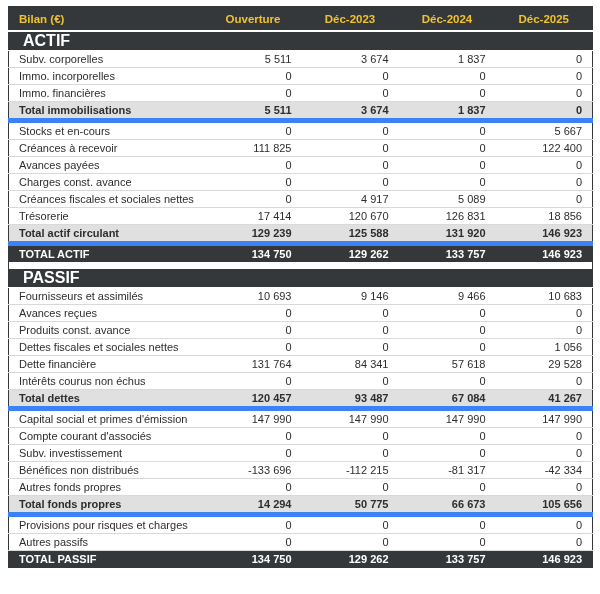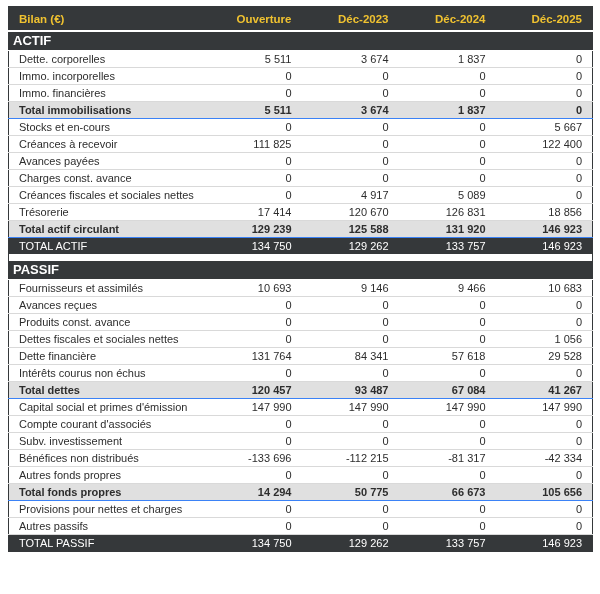--- a/index.html
+++ b/index.html
@@ -27,62 +27,61 @@
   }
   col.label-col{width:196px;}
   col.num-col{width:97px;}
 
   
   tr.header-row th{
     background:var(--dark);
     color:var(--yellow);
     font-weight:bold;
     font-size:11.5px;
-    text-align:right;
     padding:6px 10px 5px 10px;
     border-bottom:2px solid #ffffff;
     white-space:nowrap;
   }
   tr.header-row th.title-cell{text-align:left;}
 
   
   tr.section-row td{
     background:var(--dark);
     color:#ffffff;
     font-weight:bold;
-    font-size:13px;
-    padding:3px 4px;
+    font-size:16px;
+    padding:3px 14px;
     border-bottom:1px solid #ffffff;
   }
 
   
   td{
     padding:2px 10px;
     line-height:12px;
     white-space:nowrap;
     overflow:hidden;
   }
   tr.data-row td{
     background:#ffffff;
     border-bottom:1px solid var(--row-border);
   }
   td.num{text-align:right;}
 
   
   tr.subtotal-row td{
     background:var(--subtotal-bg);
     font-weight:bold;
-    border-bottom:1px solid #3b82f6;
+    border-bottom:5px solid #3b82f6;
   }
 
   
   tr.total-row td{
     background:var(--dark);
     color:#ffffff;
-    font-weight:normal;
+    font-weight:bold;
   }
 
   
   tr.gap-row td{
     background:#ffffff;
     height:7px;
     padding:0;
     border:0;
   }
 </style>
@@ -106,21 +105,21 @@
         <th>Déc-2024</th>
         <th>Déc-2025</th>
       </tr>
   </thead>
   <tbody>
 
   <tr class="section-row">
         <td colspan="5">ACTIF</td>
       </tr>
       <tr class="data-row">
-        <td>Dette. corporelles</td>
+        <td>Subv. corporelles</td>
         <td class="num">5 511</td>
         <td class="num">3 674</td>
         <td class="num">1 837</td>
         <td class="num">0</td>
       </tr>
       <tr class="data-row">
         <td>Immo. incorporelles</td>
         <td class="num">0</td>
         <td class="num">0</td>
         <td class="num">0</td>
@@ -287,21 +286,21 @@
         <td class="num">0</td>
       </tr>
       <tr class="subtotal-row">
         <td>Total fonds propres</td>
         <td class="num">14 294</td>
         <td class="num">50 775</td>
         <td class="num">66 673</td>
         <td class="num">105 656</td>
       </tr>
       <tr class="data-row">
-        <td>Provisions pour nettes et charges</td>
+        <td>Provisions pour risques et charges</td>
         <td class="num">0</td>
         <td class="num">0</td>
         <td class="num">0</td>
         <td class="num">0</td>
       </tr>
       <tr class="data-row">
         <td>Autres passifs</td>
         <td class="num">0</td>
         <td class="num">0</td>
         <td class="num">0</td>

